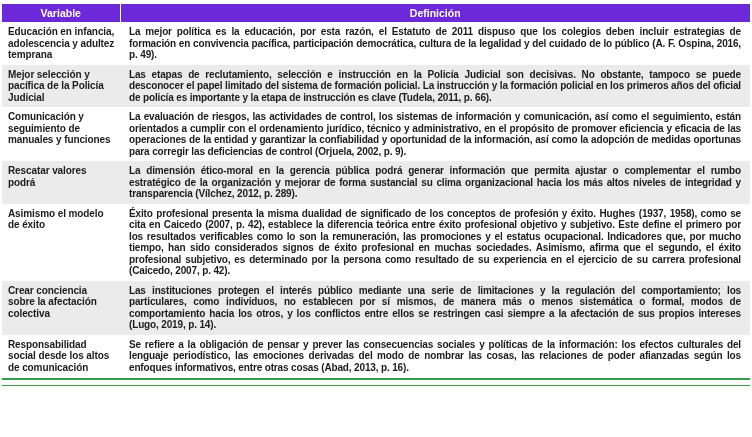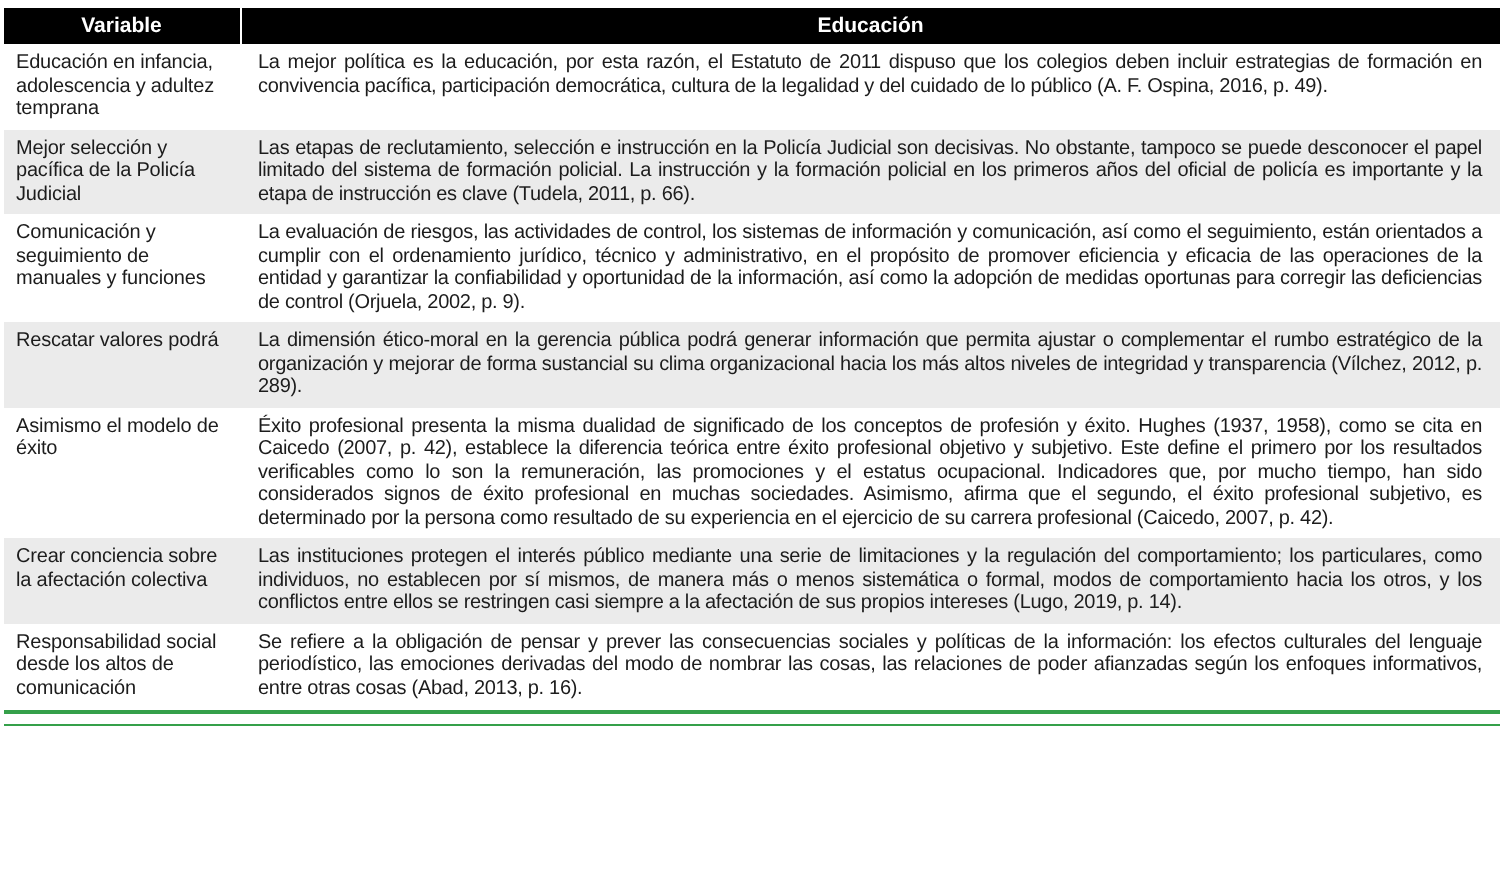--- a/index.html
+++ b/index.html
@@ -17,35 +17,36 @@
     width: 752px;
     height: 437px;
     padding: 4px 2px 0 2px;
   }
   table.vars {
     width: 100%;
     border-collapse: collapse;
     table-layout: fixed;
   }
   table.vars th {
-    background: #000000;
+    background: #6d28d9;
     color: #ffffff;
     font-weight: bold;
     font-size: 10.5px;
     text-align: center;
     padding: 3px 2px;
     border-right: 1px solid #ffffff;
   }
   table.vars th:last-child { border-right: none; }
   col.c-var { width: 118px; }
   table.vars td {
     vertical-align: top;
     color: #1c1c1c;
     font-size: 10px;
     line-height: 11.5px;
+    font-weight: bold;
   }
   table.vars tbody tr:nth-child(even) td { background: #ebebeb; }
   table.vars tbody tr:nth-child(odd) td { background: #ffffff; }
   td.var {
     padding: 4px 4px 4px 6px;
     letter-spacing: -0.1px;
   }
   td.def {
     padding: 4px 9px 4px 9px;
     text-align: justify;
@@ -68,21 +69,21 @@
 
 <div class="page">
   <table class="vars">
     <colgroup>
       <col class="c-var">
       <col class="c-def">
     </colgroup>
     <thead>
       <tr>
         <th>Variable</th>
-        <th>Educación</th>
+        <th>Definición</th>
       </tr>
     </thead>
     <tbody>
       <tr>
         <td class="var">Educación en infancia, adolescencia y adultez temprana</td>
         <td class="def">La mejor política es la educación, por esta razón, el Estatuto de 2011 dispuso que los colegios deben incluir estrategias de formación en convivencia pacífica, participación democrática, cultura de la legalidad y del cuidado de lo público (A. F. Ospina, 2016, p. 49).</td>
       </tr>
       <tr>
         <td class="var">Mejor selección y pacífica de la Policía Judicial</td>
         <td class="def">Las etapas de reclutamiento, selección e instrucción en la Policía Judicial son decisivas. No obstante, tampoco se puede desconocer el papel limitado del sistema de formación policial. La instrucción y la formación policial en los primeros años del oficial de policía es importante y la etapa de instrucción es clave (Tudela, 2011, p. 66).</td>

